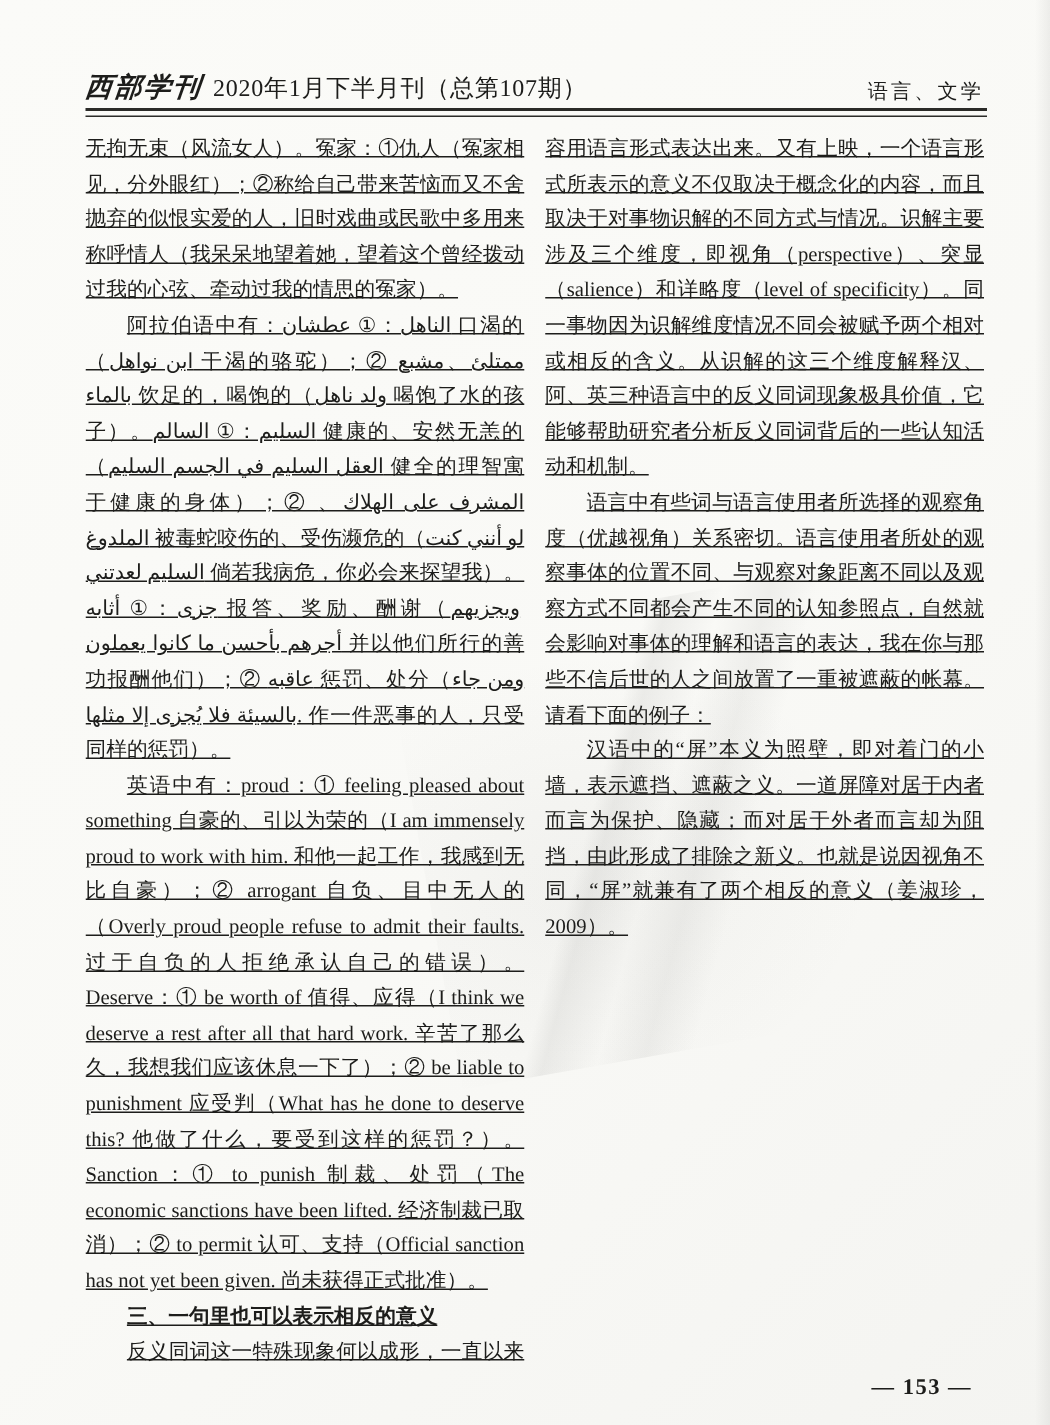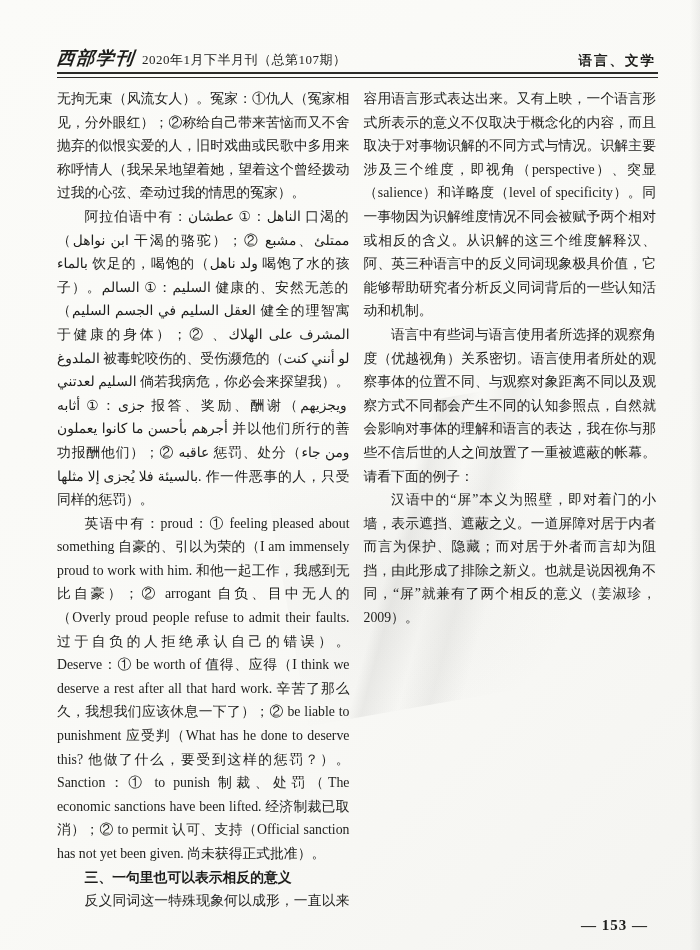--- a/index.html
+++ b/index.html
@@ -17,36 +17,36 @@
   }
   .header{
     position:absolute;left:57px;right:44px;top:46px;
     display:flex;justify-content:space-between;align-items:flex-end;
   }
   .header-left{display:flex;align-items:baseline;}
   .journal-logo{
     font-style:italic;font-weight:bold;font-size:18px;
     letter-spacing:1.5px;transform:skewX(-6deg);display:inline-block;
   }
-  .issue-info{font-size:13px;margin-left:7px;letter-spacing:0.5px;}
-  .section-label{font-size:13.5px;font-weight:bold;letter-spacing:2px;}
+  .issue-info{font-size:16px;margin-left:7px;letter-spacing:0.5px;}
+  .section-label{font-size:13.5px;font-weight:normal;letter-spacing:2px;}
   .double-rule{
     position:absolute;left:57px;right:42px;top:72px;height:3px;
     border-top:2.2px solid #2b2b28;border-bottom:1.1px solid #2b2b28;
   }
   .columns{
     position:absolute;left:57px;right:44px;top:87px;height:822px;
     display:flex;gap:14px;overflow:hidden;
   }
   .col{
     flex:1;min-width:0;
     text-align:justify;text-justify:inter-character;
     font-size:13.8px;line-height:23.6px;
   }
-  .col p{margin:0;text-indent:2em;}
+  .col p{margin:0;text-indent:2em;text-decoration:underline;}
   .col p.noindent{text-indent:0;}
   .col p.heading{font-weight:bold;}
   .page-number{
     position:absolute;right:52px;bottom:16px;
     font-weight:bold;font-size:15px;letter-spacing:1px;
   }
   .scan-watermark{
     position:absolute;left:280px;top:400px;width:330px;height:300px;
     background:
       linear-gradient(115deg,transparent 38%,rgba(140,140,138,0.12) 41%,transparent 49%,rgba(140,140,138,0.10) 56%,transparent 63%),

